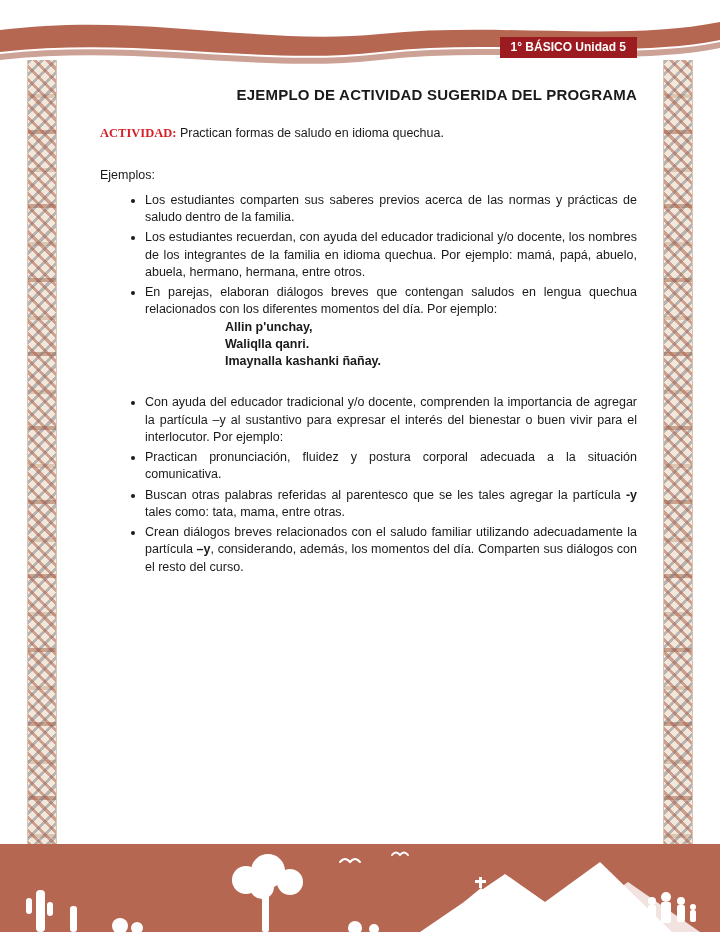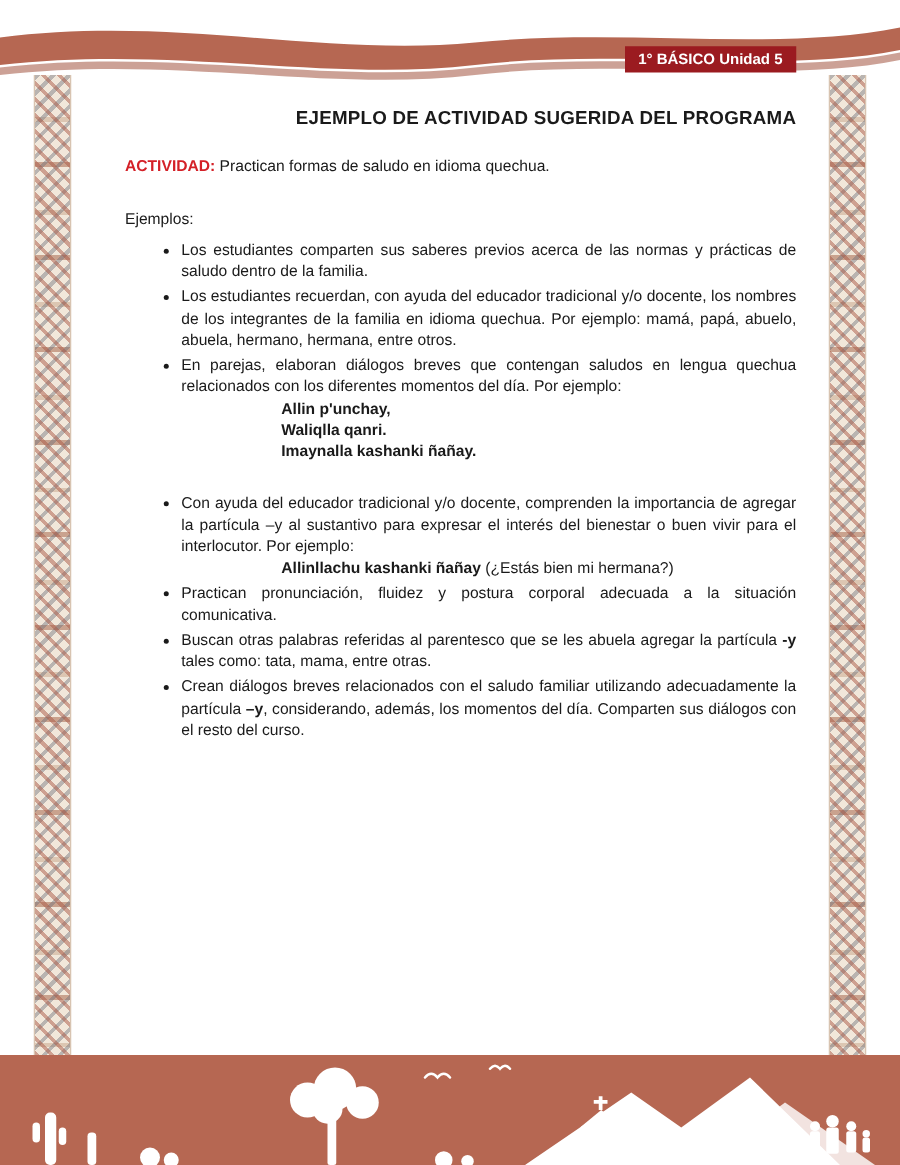--- a/index.html
+++ b/index.html
@@ -54,21 +54,21 @@
   .eje-banner {
     background: var(--banner-red); color: #fff;
     font-size: 11.5px; font-weight: bold; line-height: 1.45;
     padding: 8px 10px; margin-bottom: 0;
   }
   .context-heading {
     color: var(--heading-red); font-size: 12.5px; font-weight: bold;
     margin-top: 30px;
   }
   .activity-line { margin-top: 22px; font-size: 12.5px; line-height: 1.35; }
-  .activity-label { color: var(--heading-red); font-weight: bold; }
+  .activity-label { color: var(--heading-red); font-weight: bold; font-family: Liberation Serif, serif; }
   .examples-label { margin-top: 26px; font-size: 12.5px; }
   .examples-list { margin-top: 10px; list-style: disc outside; padding-left: 45px; }
   .examples-list li { font-size: 12.5px; line-height: 1.38; margin-bottom: 3px; }
   .bullet-text { text-align: justify; }
   .sub-line { margin-left: 80px; line-height: 1.38; }
   .bold { font-weight: bold; }
   li.gap-after { margin-bottom: 24px; }
 
   
   .footer-art { position: absolute; left: 0; bottom: 0; width: 720px; height: 88px; display: block; }
@@ -111,27 +111,26 @@
           <div class="bullet-text"><span>Los estudiantes recuerdan, con ayuda del educador tradicional y/o docente, los nombres de los integrantes de la familia en idioma quechua. Por ejemplo: mamá, papá, abuelo, abuela, hermano, hermana, entre otros.</span></div>
         </li>
         <li class="gap-after">
           <div class="bullet-text"><span>En parejas, elaboran diálogos breves que contengan saludos en lengua quechua relacionados con los diferentes momentos del día. Por ejemplo:</span></div>
           <div class="sub-line"><span class="bold">Allin p'unchay,</span></div>
           <div class="sub-line"><span class="bold">Waliqlla qanri.</span></div>
           <div class="sub-line"><span class="bold">Imaynalla kashanki ñañay.</span></div>
         </li>
         <li>
           <div class="bullet-text"><span>Con ayuda del educador tradicional y/o docente, comprenden la importancia de agregar la partícula –y al sustantivo para expresar el interés del bienestar o buen vivir para el interlocutor. Por ejemplo:</span></div>
-          <div class="sub-line"><span class="bold">Allinllachu kashanki ñañay</span><span> (¿Estás bien mi hermana?)</span></div>
         </li>
         <li>
           <div class="bullet-text"><span>Practican pronunciación, fluidez y postura corporal adecuada a la situación comunicativa.</span></div>
         </li>
         <li>
-          <div class="bullet-text"><span>Buscan otras palabras referidas al parentesco que se les abuela agregar la partícula </span><span class="bold">-y</span><span> tales como: tata, mama, entre otras.</span></div>
+          <div class="bullet-text"><span>Buscan otras palabras referidas al parentesco que se les tales agregar la partícula </span><span class="bold">-y</span><span> tales como: tata, mama, entre otras.</span></div>
         </li>
         <li>
           <div class="bullet-text"><span>Crean diálogos breves relacionados con el saludo familiar utilizando adecuadamente la partícula </span><span class="bold">–y</span><span>, considerando, además, los momentos del día. Comparten sus diálogos con el resto del curso.</span></div>
         </li>
       </ul>
   </div>
 
   <svg class="footer-art" viewBox="0 0 720 88" preserveAspectRatio="none">
     <rect class="footer-bg" x="0" y="0" width="720" height="88"></rect>
 

